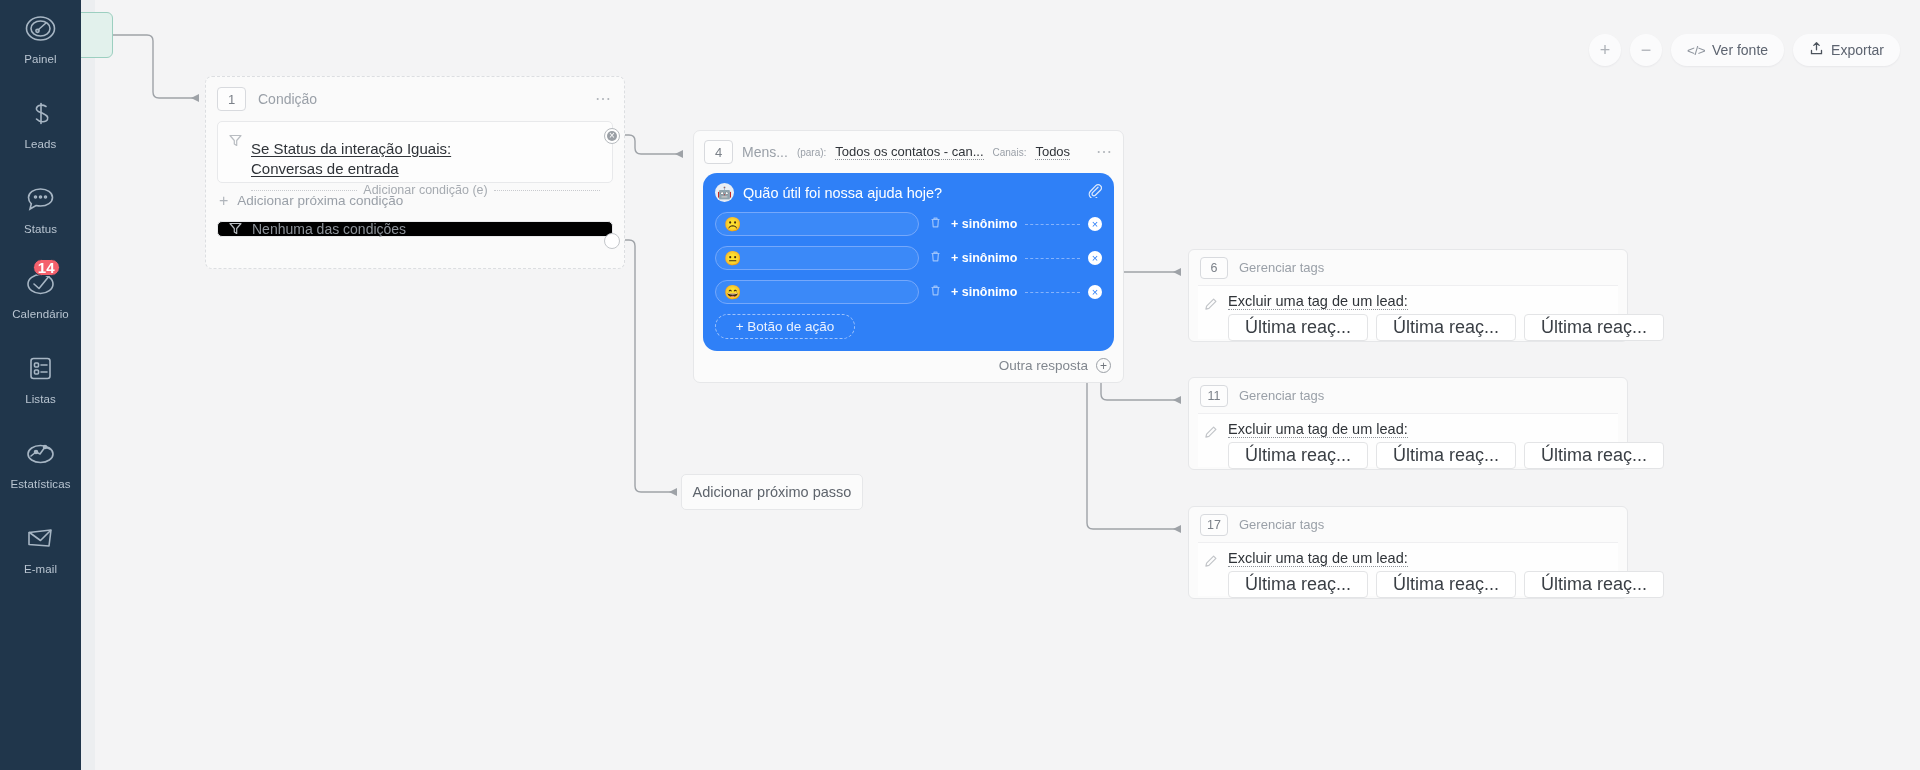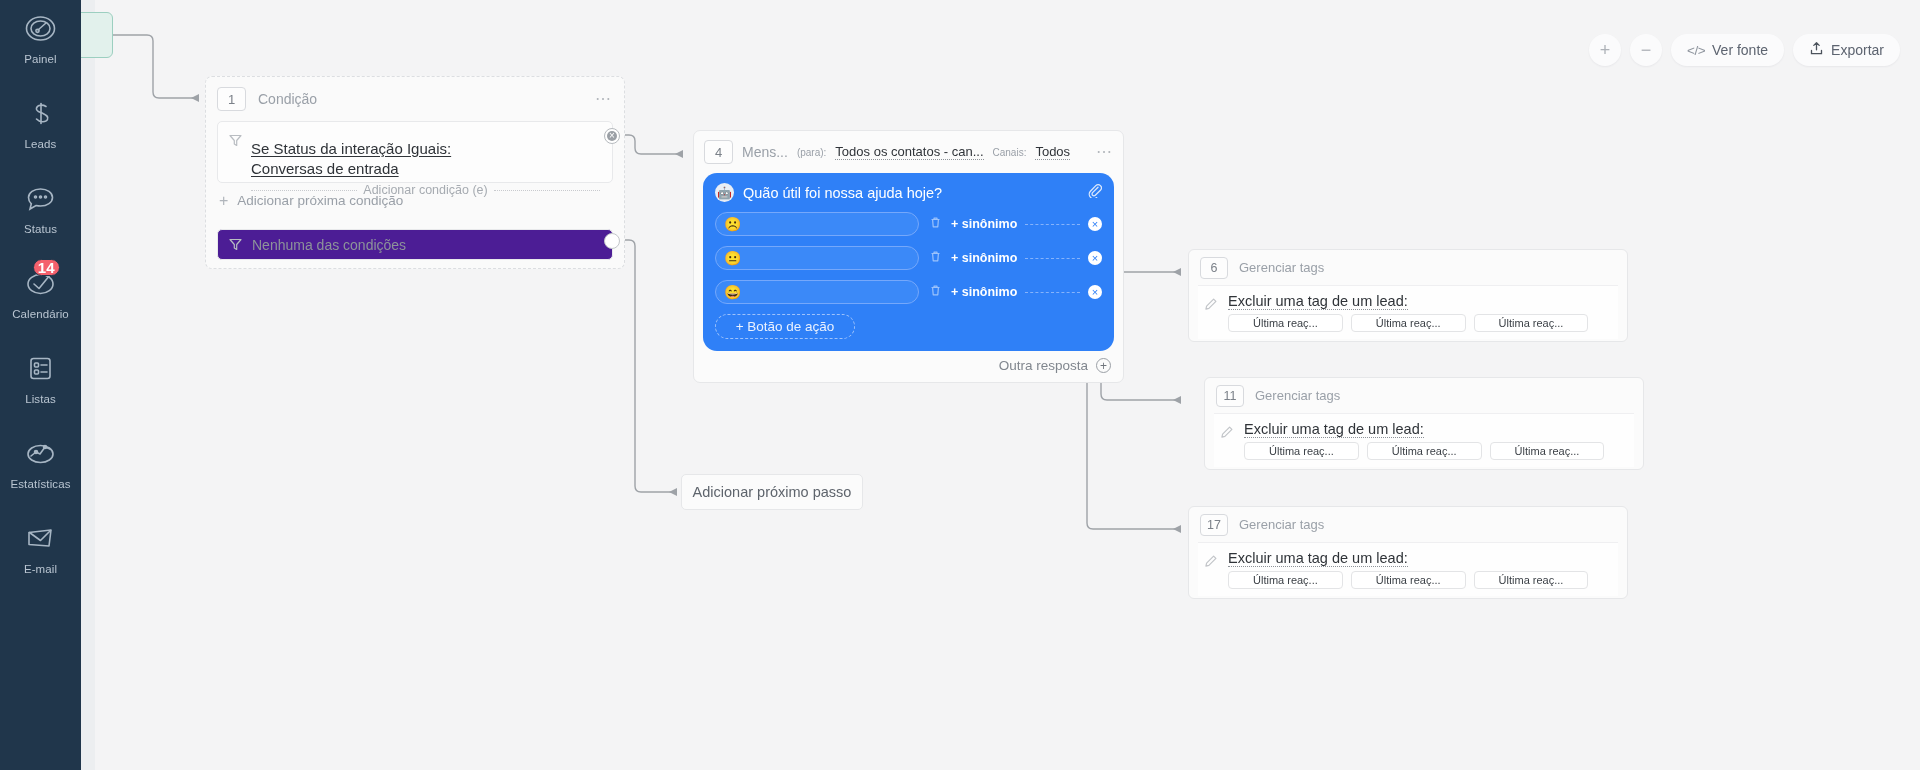--- a/index.html
+++ b/index.html
@@ -167,25 +167,25 @@
   .cond-add-label { font-size: 12.5px; color: #a6abb1; white-space: nowrap; }
 
   .add-next-cond {
     display: flex; align-items: center; gap: 9px;
     padding: 10px 11px 9px 13px;
     font-size: 13.5px; color: #9aa0a8;
     cursor: pointer;
   }
   .plus-lite { color: #b0b5bb; font-size: 16px; line-height: 12px;}
   .none-cond {
-    margin: 12px 11px;
-    background: #4c1d95;
+    margin: 4px 11px;
+    background: #000000;
     border: 1px solid #e8e9eb;
     border-radius: 5px;
-    height: 31px;
+    height: 16px;
     display: flex; align-items: center; gap: 9px;
     padding: 0 10px;
     font-size: 14px; color: #8d939a;
   }
   .port {
     position: absolute;
     width: 16px; height: 16px;
     border-radius: 50%;
     background: #fff;
     border: 1px solid #c3c6ca;
@@ -325,22 +325,22 @@
     font-size: 14.5px; color: #2f3338;
     border-bottom: 1px dotted #8d9298;
     display: inline-block;
     margin-bottom: 4px;
   }
   .chips { display: flex; gap: 8px; }
   .chip {
     border: 1px solid #e3e4e6;
     border-radius: 4px;
     background: #fff;
-    font-size: 11px; color: #3a3f45;
-    padding: 2px 24px;
+    font-size: 18px; color: #3a3f45;
+    padding: 2px 16px;
     white-space: nowrap;
     cursor: pointer;
   }
 
   
   #node-green {
     position: absolute;
     left: -30px; top: 12px;
     width: 62px; height: 46px;
     background: #e2f1ec;
@@ -601,21 +601,21 @@
           <div class="tag-title">Excluir uma tag de um lead:</div>
           <div class="chips">
             <span class="chip">Última reaç...</span>
             <span class="chip">Última reaç...</span>
             <span class="chip">Última reaç...</span>
           </div>
         </div>
       </div>
     </div>
 
-    <div class="tag-node" style="top:377px;margin-left:16px;">
+    <div class="tag-node" style="top:377px;">
       <div class="node-head">
         <span class="node-num">11</span>
         <span class="node-title">Gerenciar tags</span>
       </div>
       <div class="tag-body">
         <span class="pencil-ico">
           <svg width="14" height="14" viewBox="0 0 14 14" fill="none" stroke="currentColor" stroke-width="1.2">
             <path d="M9.6 2.1l2.3 2.3-7 7-3 .7.7-3z" stroke-linejoin="round"></path>
           </svg>
         </span>

